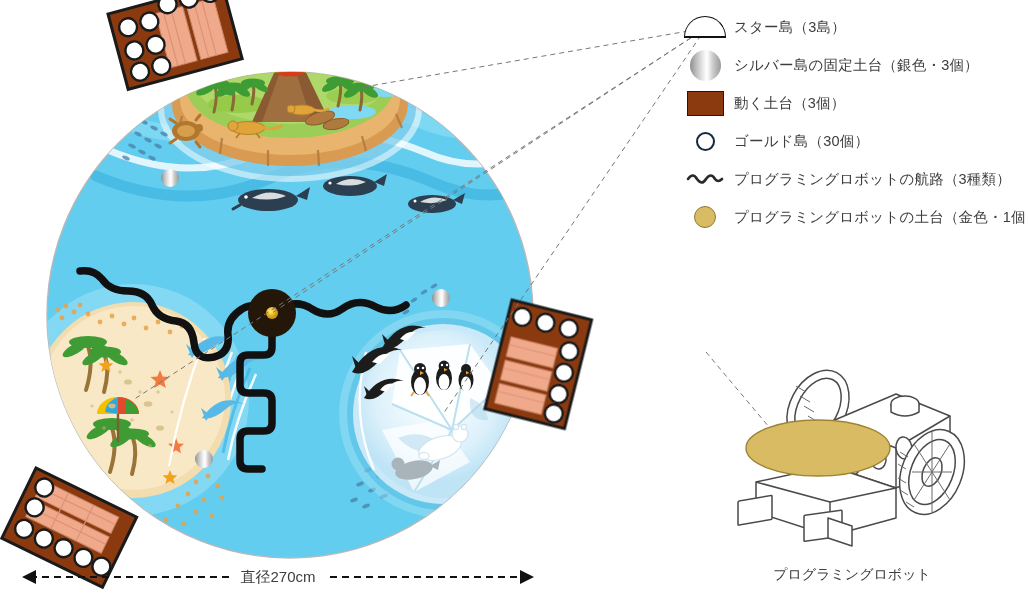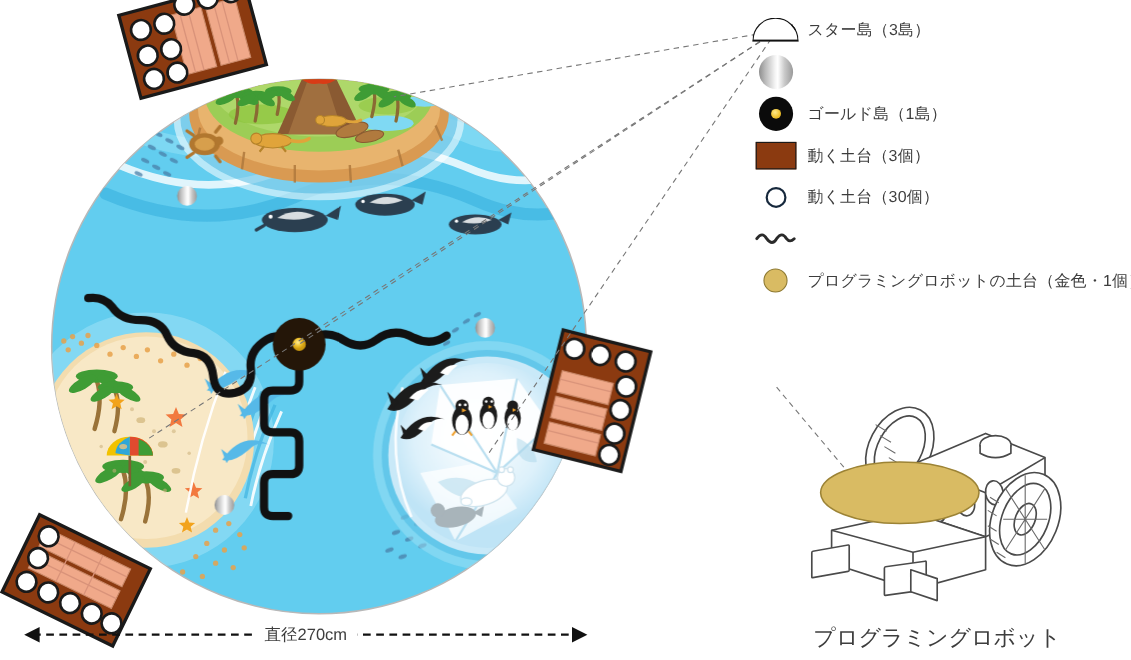--- a/index.html
+++ b/index.html
@@ -52,21 +52,21 @@
   .ic-warehouse { width: 37px; height: 25px; background: #8b3a10; border: 1.4px solid #1a1a1a; }
   .ic-platform { width: 19px; height: 19px; border-radius: 50%; border: 2.3px solid #16283c; background: #fff; }
   .ic-bridge { width: 34px; height: 6px; background: #f0a98a; }
   .ic-path { width: 38px; height: 14px; }
   .ic-robotbase { width: 22px; height: 22px; border-radius: 50%; background: #d9bb63; border: 1.3px solid #8e7a33; }
 
   
   #robot-wrap { position: absolute; left: 700px; top: 360px; width: 320px; height: 200px; }
   #robot-caption {
     position: absolute; left: 676px; top: 566px; width: 352px;
-    text-align: center; font-size: 20px; color: #3d3d3d;
+    text-align: center; font-size: 14px; color: #3d3d3d;
     font-family: Liberation Serif, serif;
   }
 
   
   #diameter { position: absolute; left: 18px; top: 560px; width: 520px; height: 34px; }
   #diameter-label {
     position: absolute; left: 0; top: 560px; width: 556px; height: 34px;
     display: flex; align-items: center; justify-content: center;
     font-size: 15px; color: #3d3d3d; pointer-events: none;
   }
@@ -564,53 +564,47 @@
       <span class="legend-icon">
           <i class="ic-star"></i>
         </span>
       <span class="legend-label">スター島（3島）</span>
     </div>
 
     <div class="legend-row">
       <span class="legend-icon">
           <i class="ic-silver"></i>
         </span>
+      <span class="legend-label">シルバー島の固定土台（銀色・3個）</span>
     </div>
 
-    <div class="legend-row">
-      <span class="legend-icon">
-          <span class="ic-gold">
-            <i></i>
-          </span>
-        </span>
-      <span class="legend-label">ゴールド島（1島）</span>
-    </div>
 
 
     <div class="legend-row">
       <span class="legend-icon">
           <i class="ic-warehouse"></i>
         </span>
       <span class="legend-label">動く土台（3個）</span>
     </div>
 
     <div class="legend-row">
       <span class="legend-icon">
           <i class="ic-platform"></i>
         </span>
-      <span class="legend-label">動く土台（30個）</span>
+      <span class="legend-label">ゴールド島（30個）</span>
     </div>
 
 
     <div class="legend-row">
       <span class="legend-icon">
         <svg class="ic-path" viewBox="0 0 38 14">
             <path d="M2 7 q5 -7 9 0 q5 7 9 0 q5 -7 9 0 q3 4 7 0" fill="none" stroke="#2a2a2a" stroke-width="2.6" stroke-linecap="round"></path>
           </svg>
       </span>
+      <span class="legend-label">プログラミングロボットの航路（3種類）</span>
     </div>
 
     <div class="legend-row">
       <span class="legend-icon">
           <i class="ic-robotbase"></i>
         </span>
       <span class="legend-label">プログラミングロボットの土台（金色・1個）</span>
     </div>
   </div>
 

